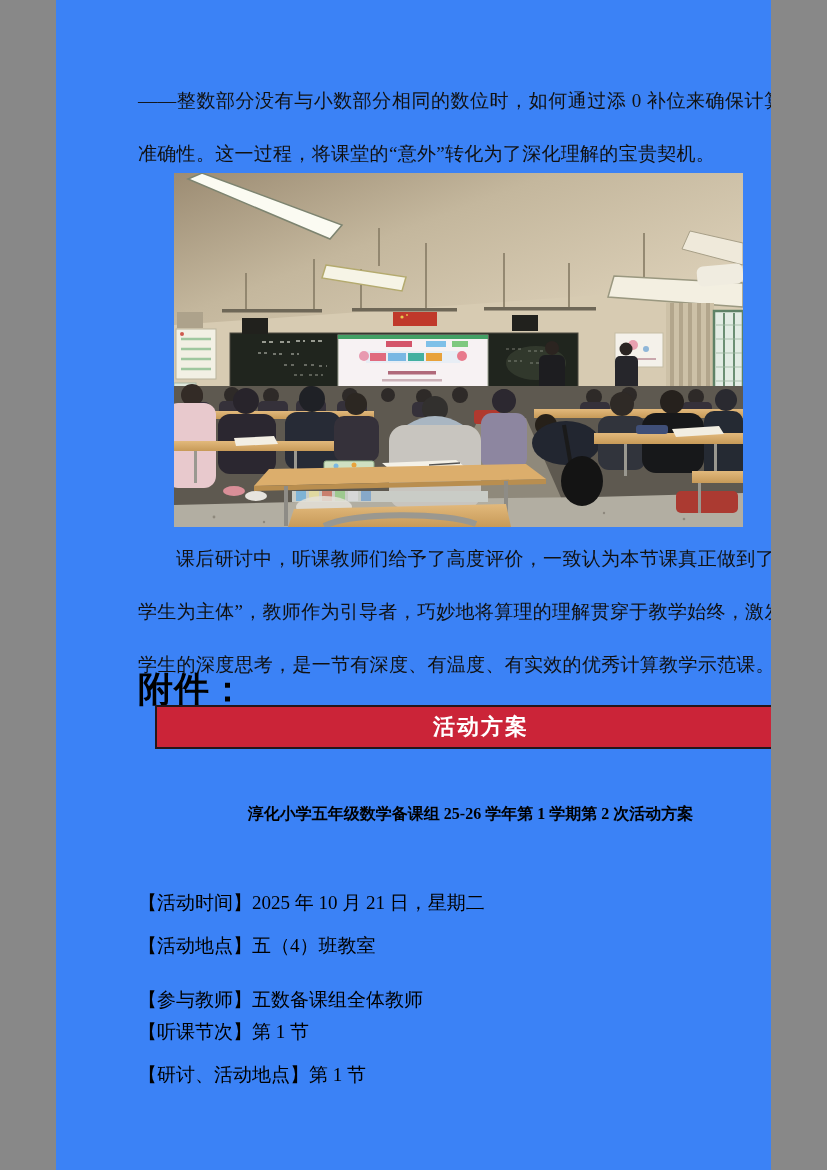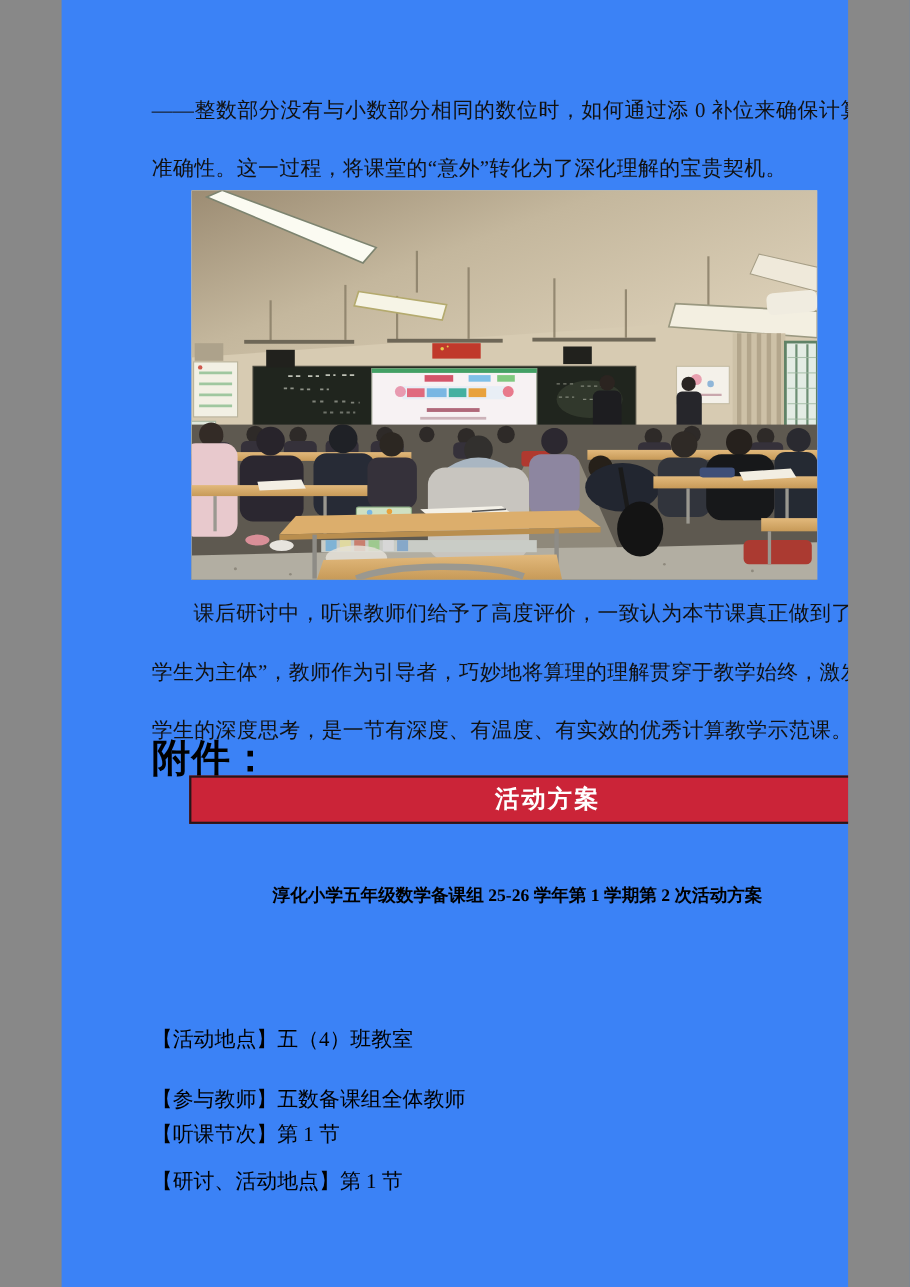--- a/index.html
+++ b/index.html
@@ -25,21 +25,21 @@
     position:absolute;left:118px;top:173px;width:569px;height:354px;
     overflow:hidden;background:#cfc3ab;
   }
   .attachment-heading{
     position:absolute;left:82px;top:666px;margin:0;
     font-family:"Liberation Sans","DejaVu Sans",sans-serif;
     font-weight:900;font-size:35px;color:#000;
     letter-spacing:1px;
   }
   .banner{
-    position:absolute;left:116px;top:705px;width:648px;height:40px;
+    position:absolute;left:99px;top:705px;width:648px;height:40px;
     background:#cb2438;border:2px solid #26161a;
     display:flex;align-items:center;justify-content:center;
   }
   .banner-label{
     font-family:"Liberation Sans","DejaVu Sans",sans-serif;
     font-size:22px;font-weight:700;color:#ffffff;letter-spacing:2px;
   }
   .plan-title{
     position:absolute;left:82px;top:804px;width:665px;margin:0;
     text-align:center;font-size:16px;font-weight:700;color:#000;
@@ -342,20 +342,23 @@
   <p class="body-par" id="par2">课后研讨中，听课教师们给予了高度评价，一致认为本节课真正做到了“以学生为主体”，教师作为引导者，巧妙地将算理的理解贯穿于教学始终，激发了学生的深度思考，是一节有深度、有温度、有实效的优秀计算教学示范课。</p>
 
   <h2 class="attachment-heading">附件：</h2>
 
   <div class="banner" style="background: rgb(203, 36, 56);">
     <span class="banner-label" style="color: rgb(255, 255, 255);">活动方案</span>
   </div>
 
   <h3 class="plan-title">淳化小学五年级数学备课组 25-26 学年第 1 学期第 2 次活动方案</h3>
 
+  <div class="info-line" id="info-0">
+    <span class="info-label">【活动时间】</span><span class="info-value">2025 年 10 月 21 日，星期二</span>
+  </div>
   <div class="info-line" id="info-1">
     <span class="info-label">【活动地点】</span><span class="info-value">五（4）班教室</span>
   </div>
   <div class="info-line" id="info-2">
     <span class="info-label">【参与教师】</span><span class="info-value">五数备课组全体教师</span>
   </div>
   <div class="info-line" id="info-3">
     <span class="info-label">【听课节次】</span><span class="info-value">第 1 节</span>
   </div>
   <div class="info-line" id="info-4">

